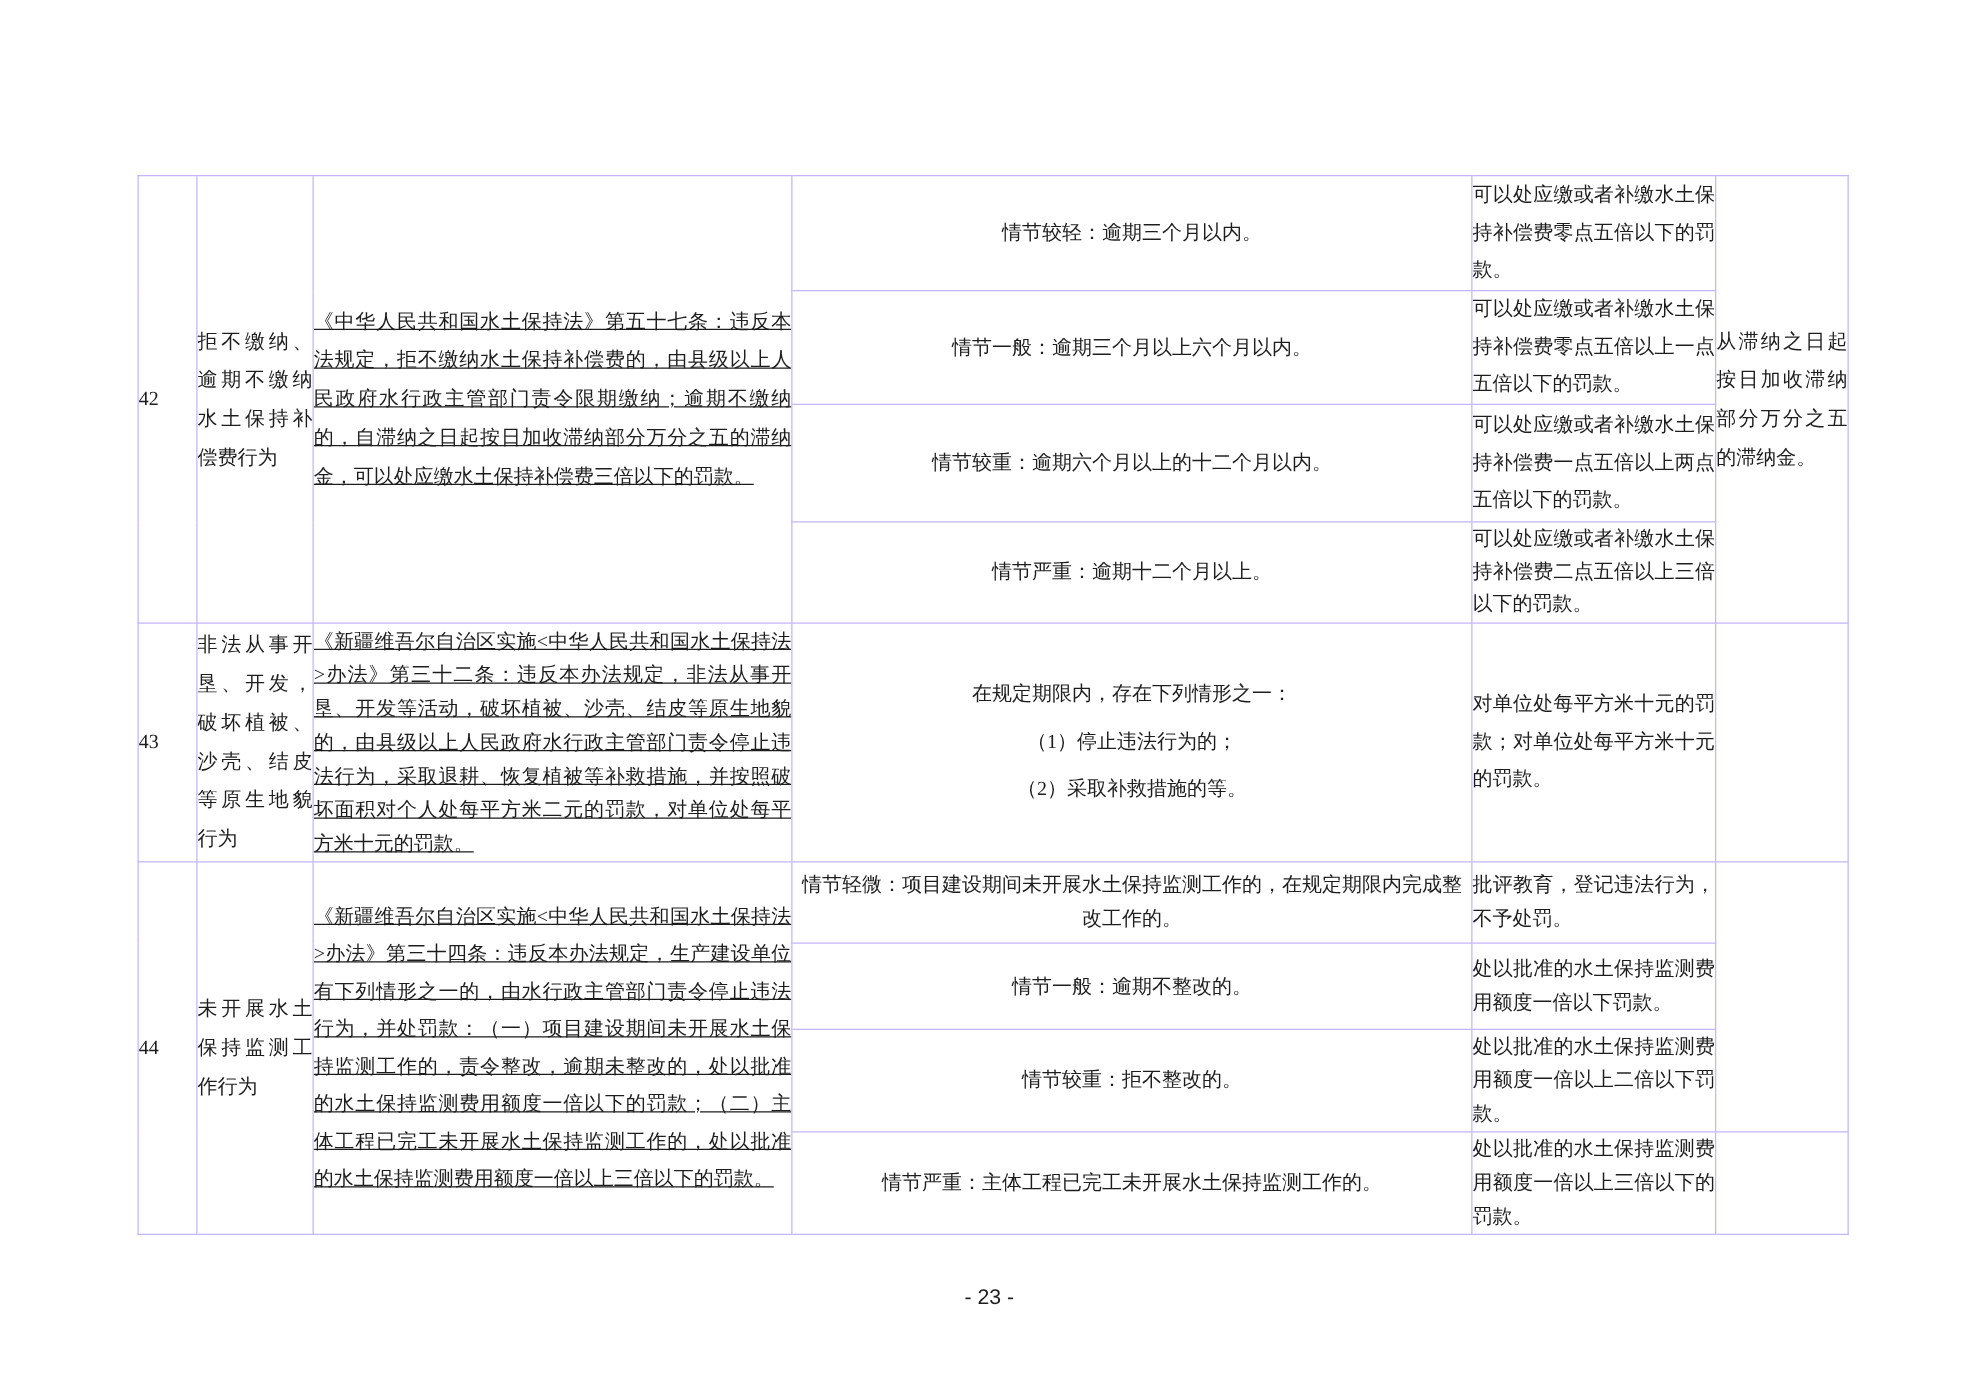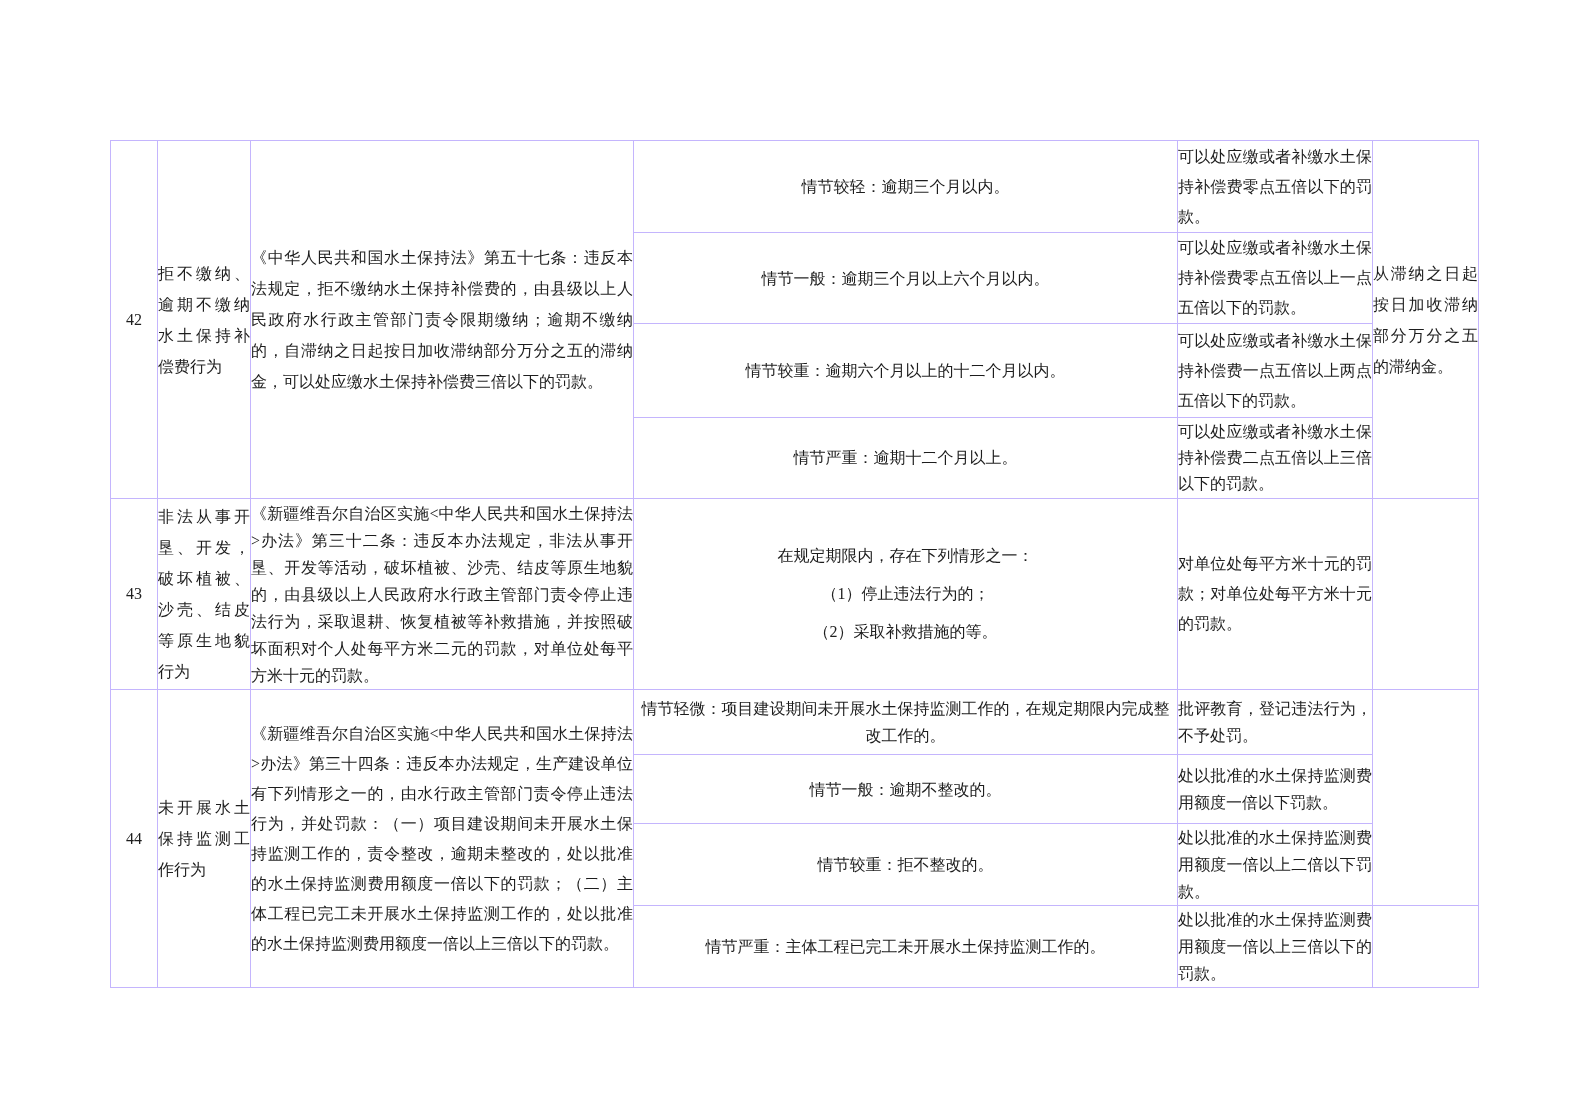--- a/index.html
+++ b/index.html
@@ -25,23 +25,23 @@
     overflow:hidden;
   }
   tr.h92{height:92px}
   tr.h91{height:91px}
   tr.h94{height:94px}
   tr.h81{height:81px}
   tr.h191{height:191px}
   tr.h65{height:65px}
   tr.h69{height:69px}
   tr.h80{height:80px}
-  .c-num{text-align:center;font-size:17px;}
+  .c-num{font-size:17px;}
   .c-behavior{padding:0 10px;margin-left:40px;}
-  .c-legal{padding:0 7px;}
+  .c-legal{padding:0 7px;text-decoration:underline;}
   .c-circ{padding:0 11px;}
   .c-pen{padding:0 9px;}
   .c-remark{padding:0 10px;}
   .jtext{text-align:justify;text-align-last:left;word-break:break-all;}
   .ltext{text-align:center;word-break:break-all;}
   .lh38{line-height:38px}
   .lh31{line-height:31px}
   .lh30{line-height:30px}
   .lh27{line-height:27px}
   .lh26{line-height:26px}
@@ -173,14 +173,15 @@
         <td class="c-pen">
           <div class="jtext lh27">处以批准的水土保持监测费用额度一倍以上三倍以下的罚款。</div>
         </td>
         <td class="c-remark">
           <div class="jtext lh31"></div>
         </td>
       </tr>
     </tbody>
   </table>
 
+  <div class="footer">- 23 -</div>
 
 </div>
 
 </body></html>

